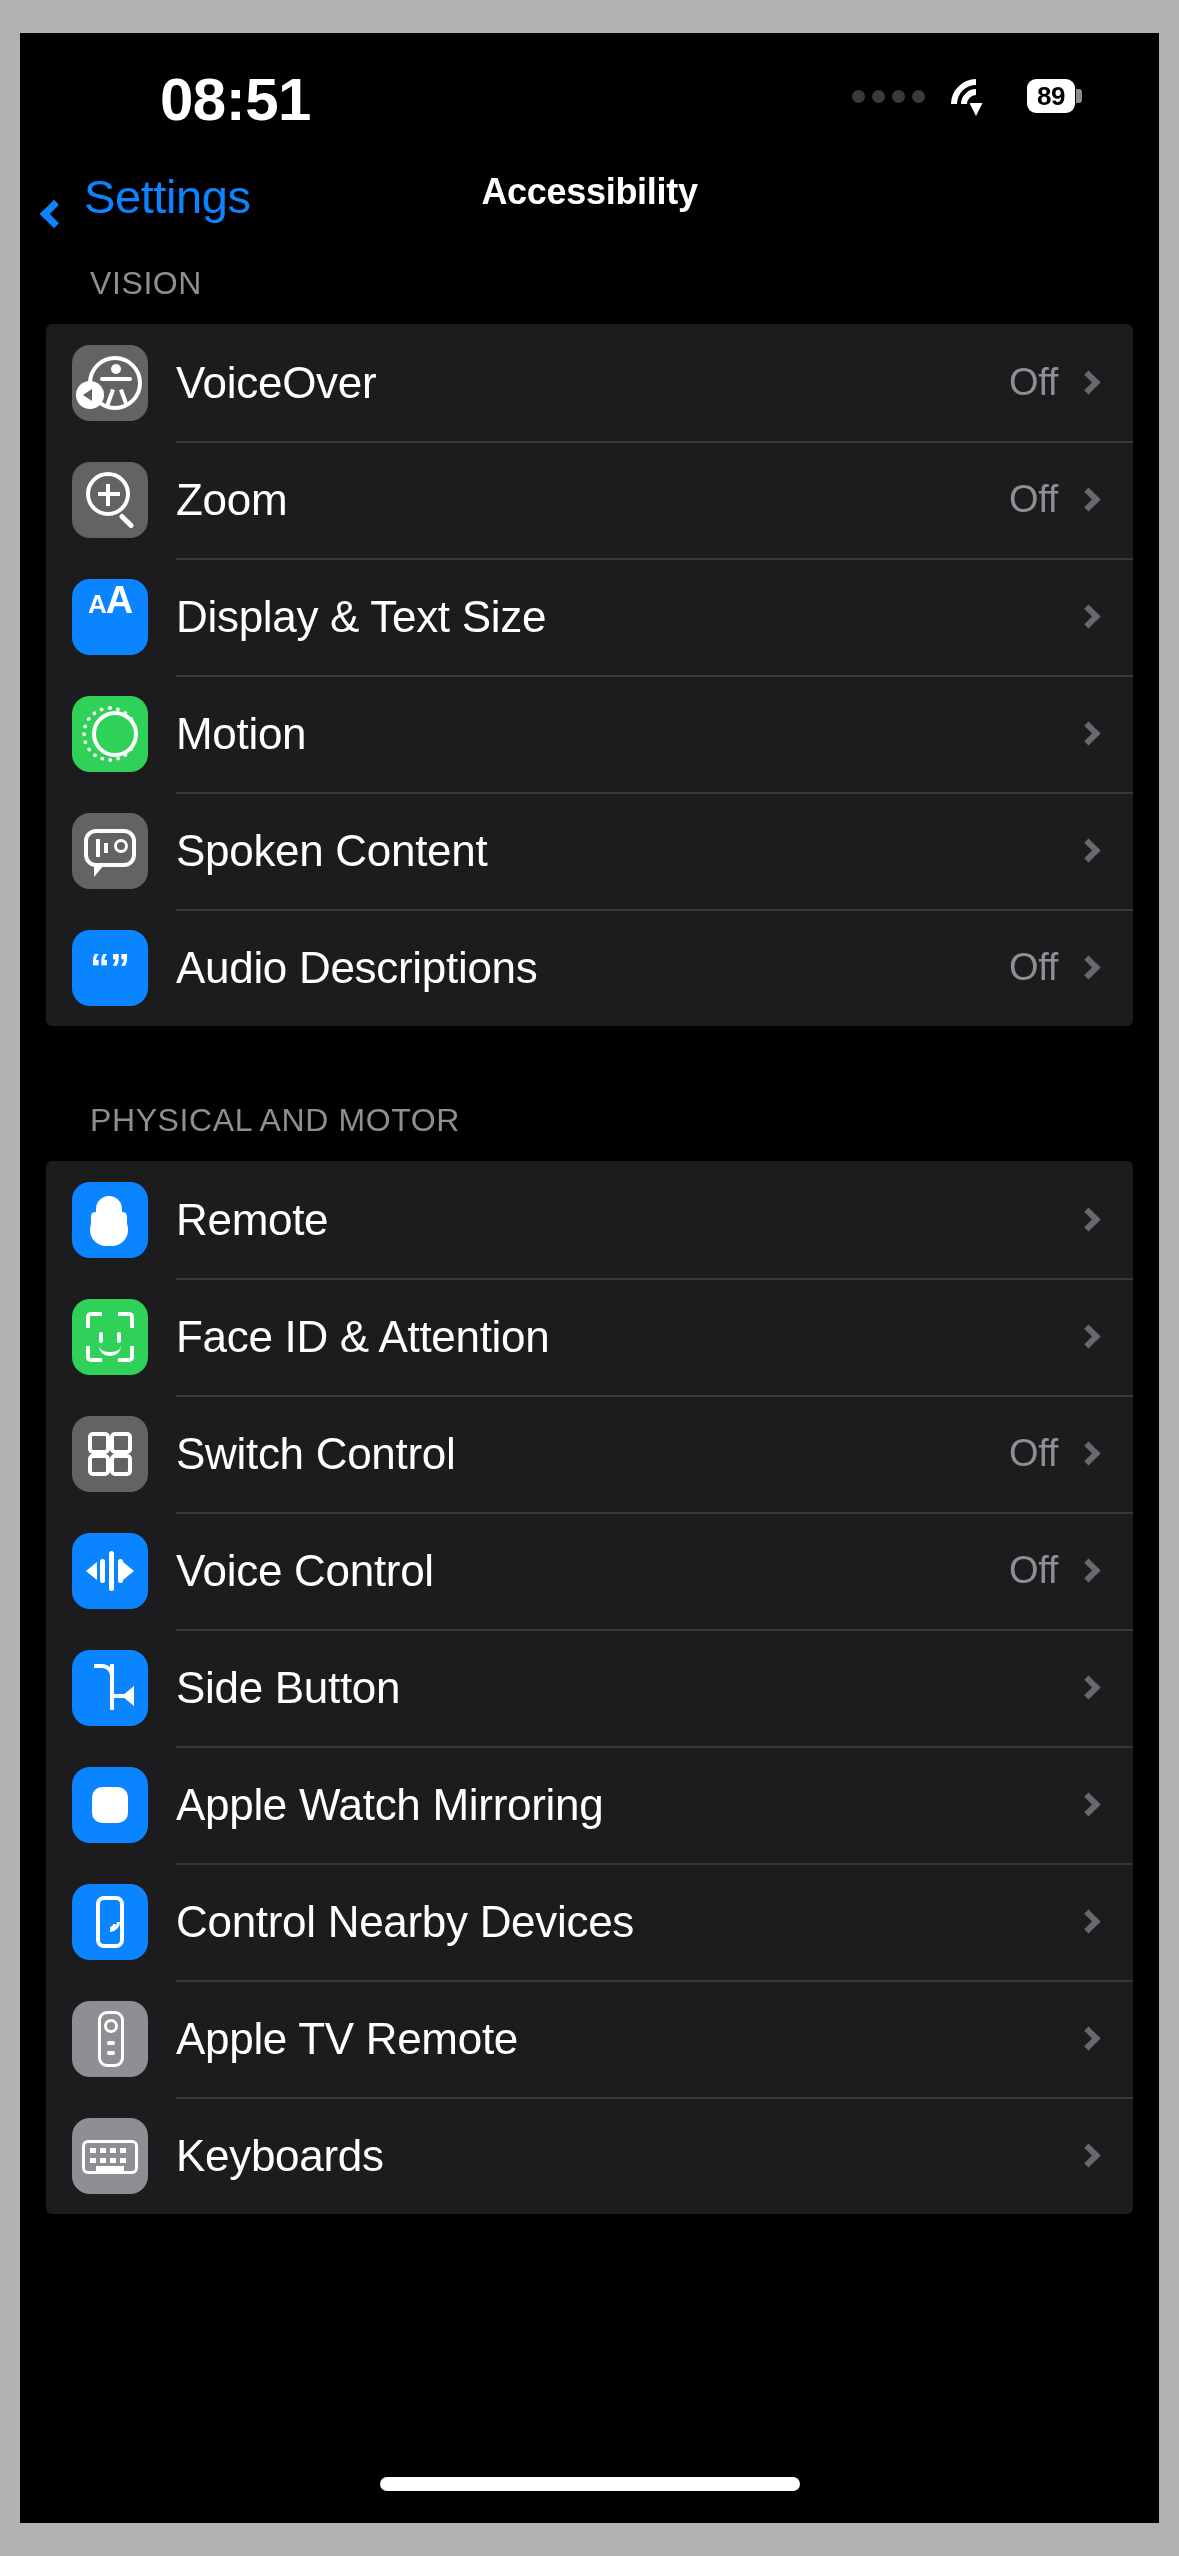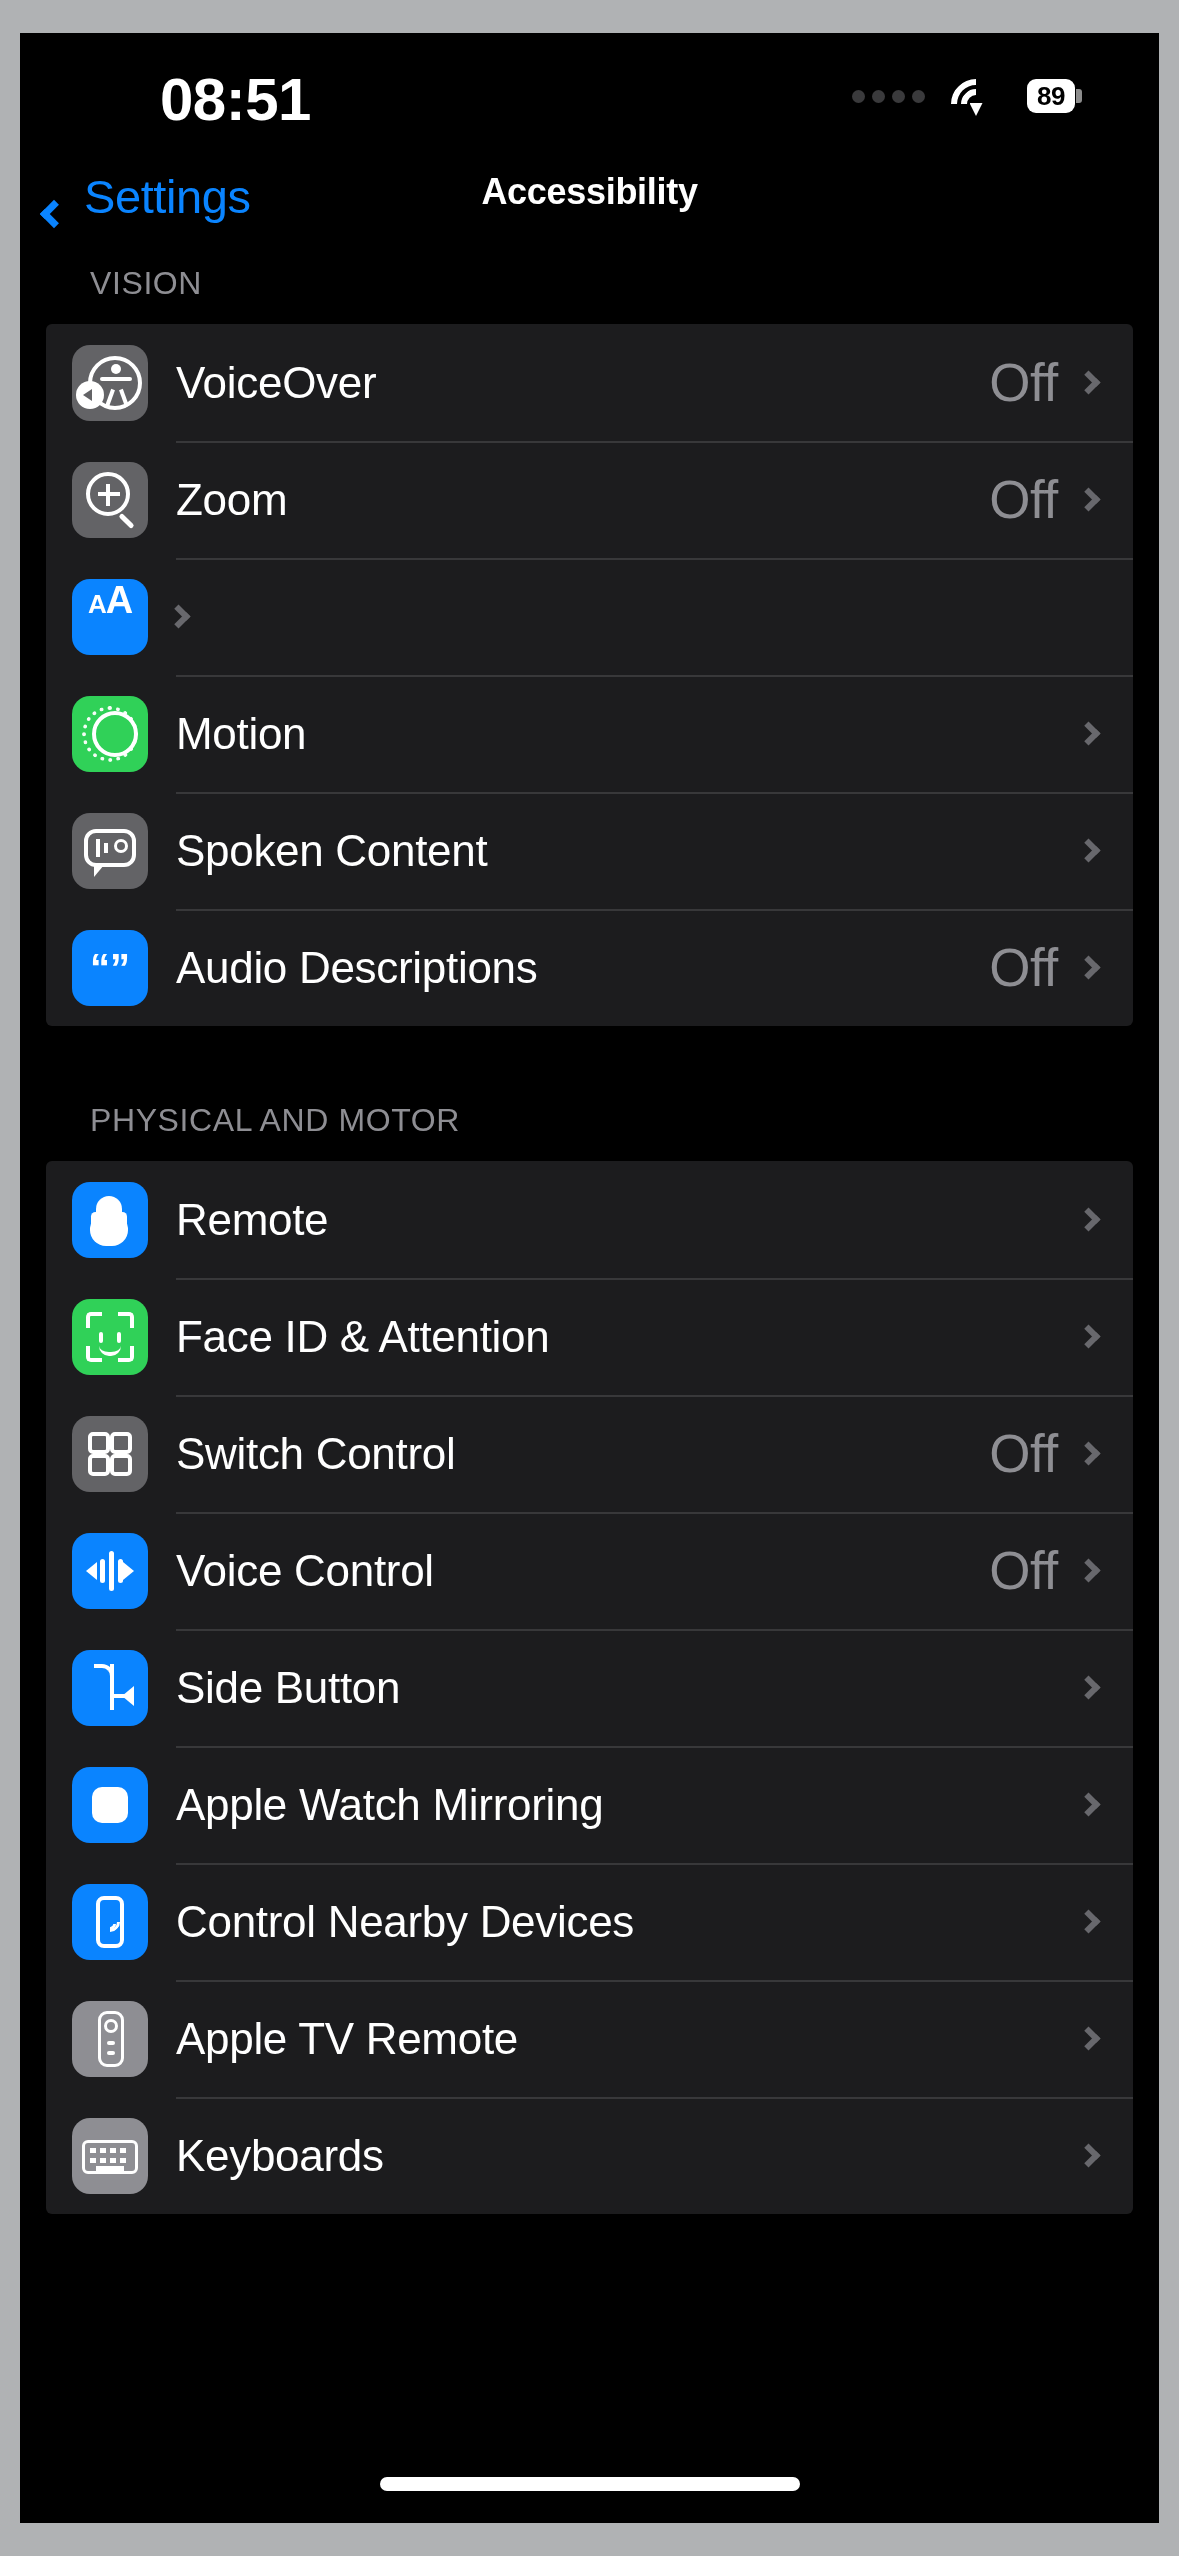--- a/index.html
+++ b/index.html
@@ -103,21 +103,21 @@
   }
   .ic-blue { background:#0a84ff; }
   .ic-green { background:#30d158; }
   .ic-gray { background:#636366; }
   .ic-lgray { background:#8e8e93; }
   .row .label {
     margin-left:28px; color:#fff; font-size:44px; letter-spacing:-0.3px;
     flex:1 1 auto; white-space:nowrap;
   }
   .row .value {
-    color:#8e8e93; font-size:53px; margin-right:22px; letter-spacing:-0.3px;
+    color:#8e8e93; font-size:38px; margin-right:22px; letter-spacing:-0.3px;
   }
   .row .disclosure {
     width:17px; height:17px; flex:0 0 auto;
     border-top:6px solid #68686d; border-right:6px solid #68686d;
     transform:rotate(45deg); margin-right:6px;
   }
   .gap { height:76px; }
   
   .g-voiceover .circ {
     width:54px; height:54px; border:4px solid #fff; border-radius:50%;
@@ -361,20 +361,21 @@
         <div class="label">Zoom</div>
         <div class="value">Off</div>
         <div class="disclosure"></div>
       </div>
 
       <div class="row">
         <div class="ic ic-blue g-aa">
           <span class="s">A</span>
             <span class="b">A</span>
         </div>
+        <div class="label">Display &amp; Text Size</div>
         <div class="value"></div>
         <div class="disclosure"></div>
       </div>
 
       <div class="row">
         <div class="ic ic-green g-motion">
           <span class="dash"></span>
             <span class="ring"></span>
         </div>
         <div class="label">Motion</div>

